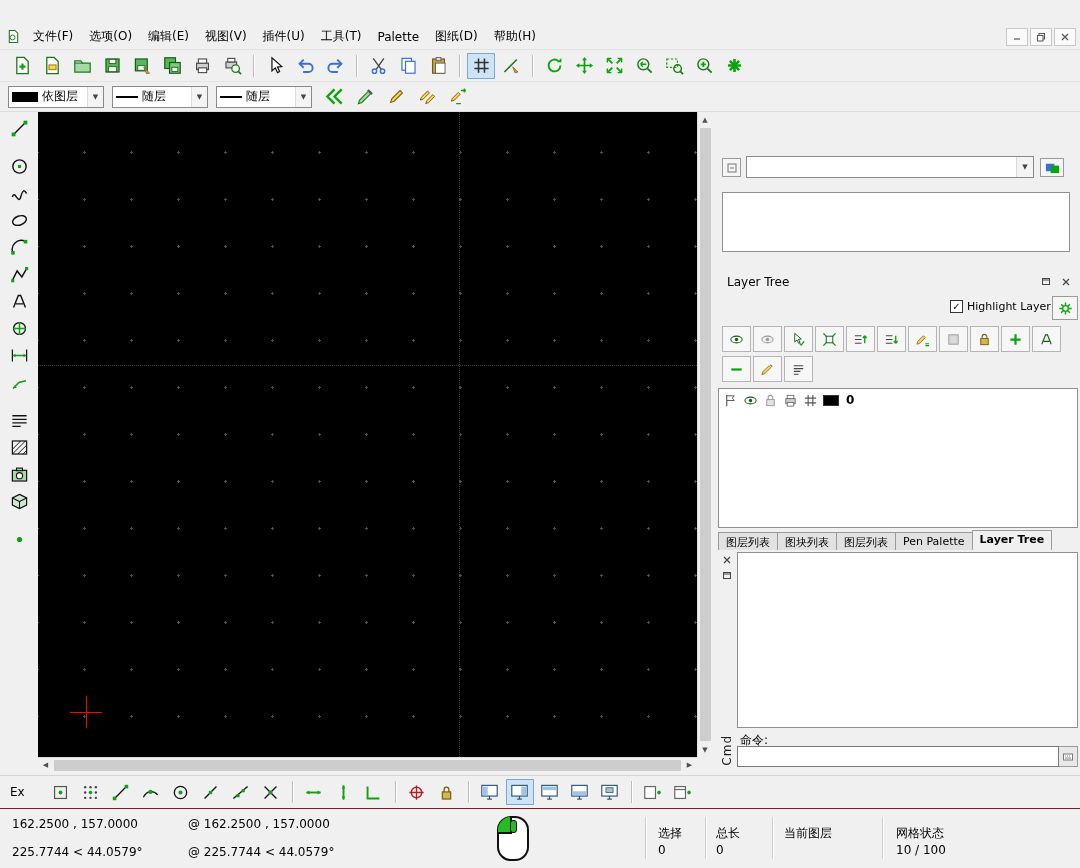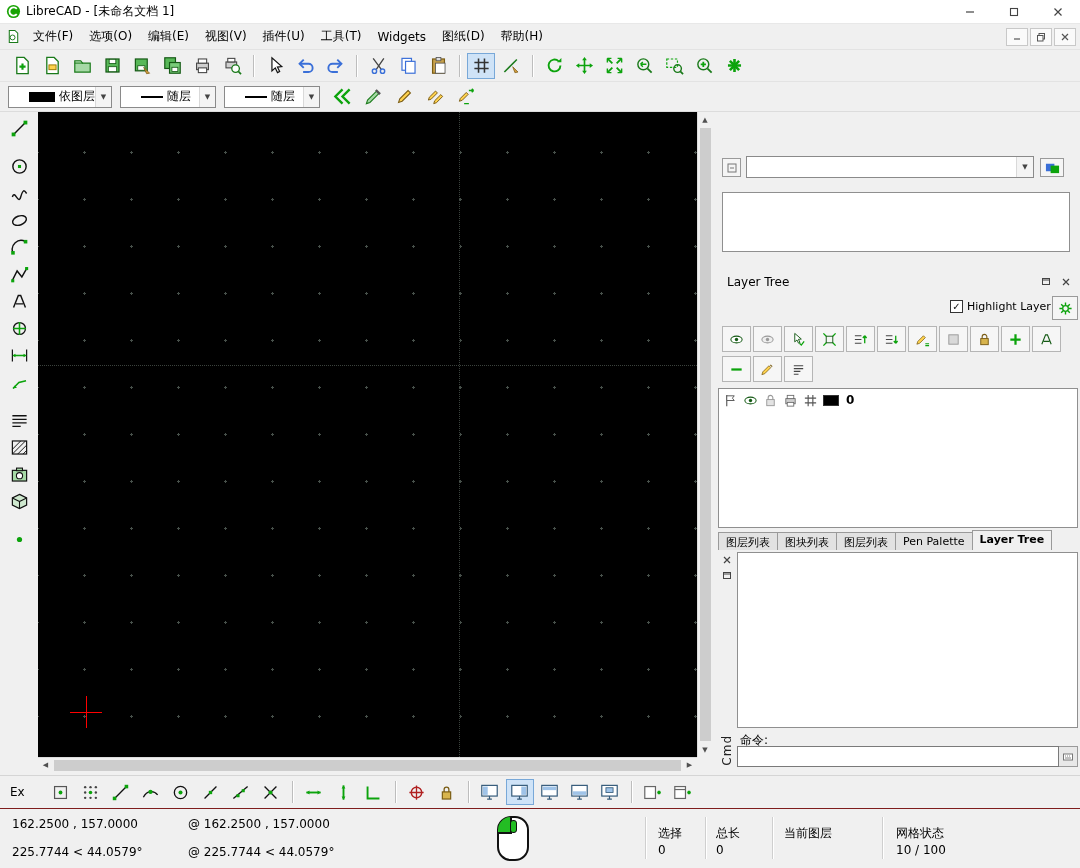--- a/index.html
+++ b/index.html
@@ -22,21 +22,21 @@
 .mdi-controls{margin-left:auto;display:flex;margin-right:4px}
 .mdi-btn{width:22px;height:18px;display:flex;align-items:center;justify-content:center;border:1px solid #c8c8c8;background:#fafafa;margin-left:2px}
 
 
 .toolbar{position:absolute;display:flex;align-items:center;background:#f0f0f0}
 .t1{left:0;top:50px;width:1080px;height:32px;padding-left:8px;border-bottom:1px solid #e3e3e3;gap:2px}
 .t2{left:0;top:82px;width:1080px;height:30px;padding-left:8px;border-bottom:1px solid #dcdcdc;gap:3px}
 .tbtn{width:28px;height:26px;display:flex;align-items:center;justify-content:center;border:1px solid transparent;background:transparent}
 .tbtn.active{background:#cfe3f7;border:1px solid #78a8d8}
 .sep{width:1px;height:22px;background:#bdbdbd;margin:0 5px;box-shadow:1px 0 0 #fff}
-.combo{height:22px;min-width:96px;background:#fff;border:1px solid #8a8a8a;display:flex;align-items:center;padding-left:20px;margin-right:5px}
+.combo{height:22px;min-width:96px;background:#fff;border:1px solid #8a8a8a;display:flex;align-items:center;padding-left:3px;margin-right:5px}
 .combo .swatch{width:26px;height:10px;background:#000;margin-right:4px}
 .combo .lineglyph{width:22px;height:2px;background:#000;margin-right:4px}
 .combo .ctext{flex:1;white-space:nowrap;overflow:hidden}
 .combo .arrow{width:16px;height:100%;display:flex;align-items:center;justify-content:center;color:#444;font-size:7px;border-left:1px solid #d9d9d9;background:#f4f4f4}
 
 
 .lefttools{position:absolute;left:0;top:112px;width:38px;height:663px;display:flex;flex-direction:column;align-items:center;padding-top:3px;background:#f0f0f0}
 .ltbtn{width:30px;height:27px;display:flex;align-items:center;justify-content:center}
 .lspace{height:11px}
 
@@ -104,61 +104,35 @@
 .mouse .wheel{position:absolute;left:11px;top:2px;width:7px;height:13px;background:#23bd23;border:1.5px solid #111;border-radius:3px}
 .field-label{position:absolute;top:16px;white-space:nowrap}
 .field-value{position:absolute;top:34px;white-space:nowrap}
 input::placeholder{color:#8a8a8a}
 </style>
 </head>
 <body>
 
 <div id="root">
 
-  <div class="titlebar">
-    <span class="app-icon">
-      <svg class="sv14" viewBox="0 0 16 16">
-          <circle cx="8" cy="8" r="7" fill="#18a303"></circle>
-          <path d="M11.5 5.2a4.4 4.4 0 100 5.6" fill="none" stroke="#fff" stroke-width="2"></path>
-        </svg>
-    </span>
-    <span class="title">LibreCAD - [未命名文档 1]</span>
-    <div class="win-controls">
-      <div class="win-btn">
-          <svg class="sv12" viewBox="0 0 12 12">
-            <path d="M2 6h8" stroke="#444" stroke-width="1.2"></path>
-          </svg>
-        </div>
-      <div class="win-btn">
-          <svg class="sv12" viewBox="0 0 12 12">
-            <rect x="2.5" y="2.5" width="7" height="7" fill="none" stroke="#444" stroke-width="1.1"></rect>
-          </svg>
-        </div>
-      <div class="win-btn close">
-          <svg class="sv12" viewBox="0 0 12 12">
-            <path d="M2.5 2.5l7 7M9.5 2.5l-7 7" stroke="#444" stroke-width="1.2"></path>
-          </svg>
-        </div>
-    </div>
-  </div>
 
   <div class="menubar">
     <span style="margin:0 4px 0 6px">
       <svg class="sv14" viewBox="0 0 16 16">
           <path d="M3.5 1.5h6l3 3v10h-9z" fill="#fff" stroke="#1a7a1a" stroke-width="1.1"></path>
           <circle cx="7" cy="9" r="2.6" fill="none" stroke="#1a7a1a"></circle>
         </svg>
     </span>
     <div class="menu-item">文件(F)</div>
     <div class="menu-item">选项(O)</div>
     <div class="menu-item">编辑(E)</div>
     <div class="menu-item">视图(V)</div>
     <div class="menu-item">插件(U)</div>
     <div class="menu-item">工具(T)</div>
-    <div class="menu-item">Widgets</div>
+    <div class="menu-item">Palette</div>
     <div class="menu-item">图纸(D)</div>
     <div class="menu-item">帮助(H)</div>
     <div class="mdi-controls">
       <div class="mdi-btn">
           <svg class="sv12" viewBox="0 0 12 12">
             <path d="M3 8h6" stroke="#555" stroke-width="1.2"></path>
           </svg>
         </div>
       <div class="mdi-btn">
           <svg class="sv12" viewBox="0 0 12 12">

